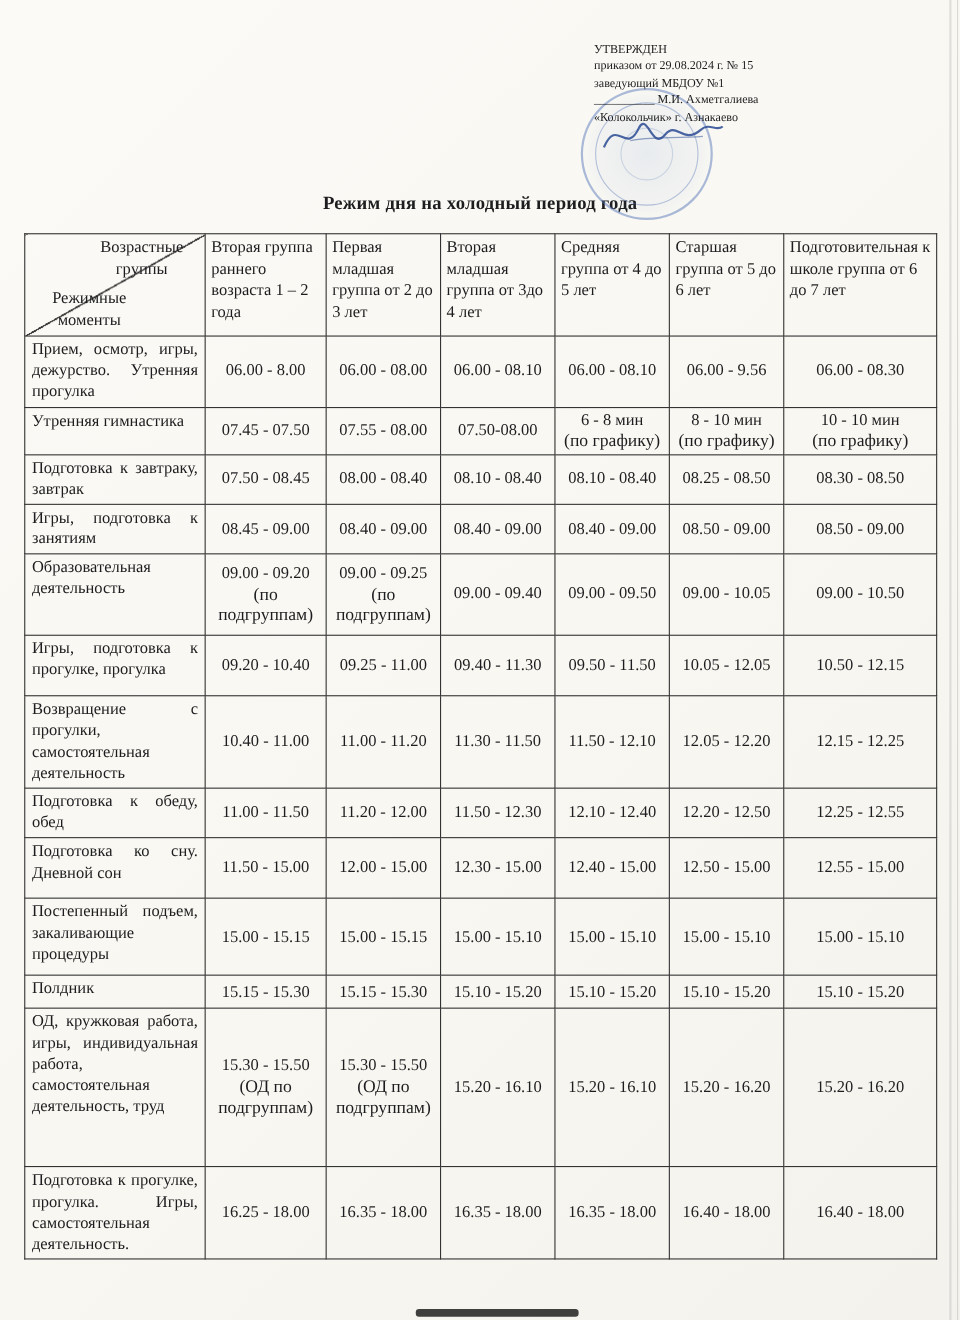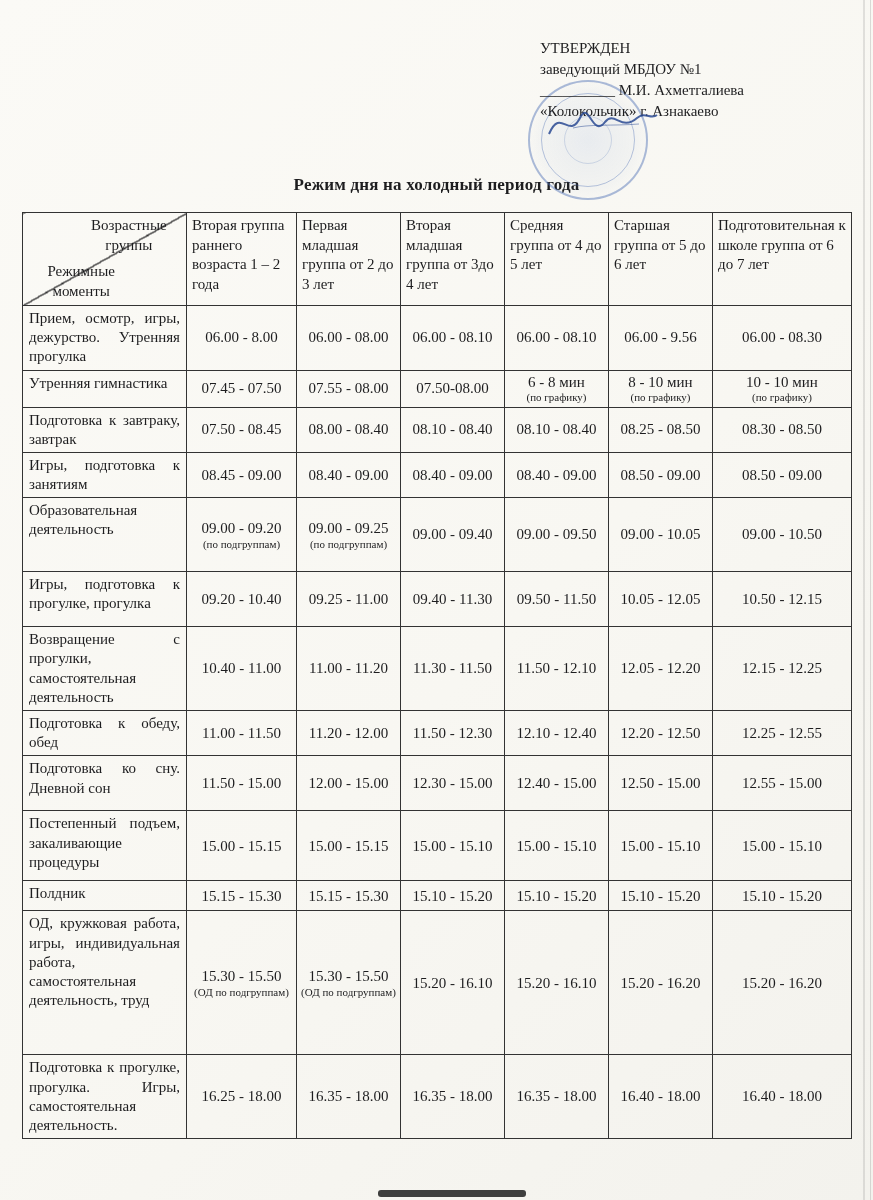--- a/index.html
+++ b/index.html
@@ -18,21 +18,21 @@
   .edge-right2 {
     position:absolute; top:0; right:2px; width:1px; height:100%;
     background:rgba(110,110,110,.22);
   }
   .bottom-mark {
     position:absolute; left:378px; bottom:3px; width:148px; height:7px;
     background:#1e1e1e; border-radius:3px; opacity:.85;
   }
   .approval {
     position:absolute; left:540px; top:38px;
-    font-size:15px; line-height:1.4; z-index:3;
+    font-size:11px; line-height:1.4; z-index:3;
   }
   .approval .line { white-space:nowrap; }
   .stamp {
     position:absolute; left:528px; top:80px; width:120px; height:120px;
     border-radius:50%;
     border:2px solid rgba(74,108,179,.45);
     background:radial-gradient(circle at 50% 50%, rgba(90,130,200,.10) 0%, rgba(90,130,200,.04) 60%, transparent 75%);
     z-index:1;
   }
   .stamp::before {
@@ -72,38 +72,39 @@
   .corner-bottom {
     position:absolute; bottom:4px; left:6px; width:64%;
     text-align:center; line-height:1.3;
   }
   .row-label {
     text-align:justify; vertical-align:top;
     padding:3px 6px; line-height:1.28; overflow-wrap:break-word;
   }
   .time-cell { vertical-align:middle; text-align:center; padding:2px 2px; }
   .time-main { line-height:1.25; }
-  .time-note { font-size:11px; line-height:1.2; }
+  .time-note { font-size:16px; line-height:1.2; }
   tbody tr:nth-child(1){height:51px}  tbody tr:nth-child(2){height:35px}
   tbody tr:nth-child(3){height:35px}  tbody tr:nth-child(4){height:36px}
   tbody tr:nth-child(5){height:74px}  tbody tr:nth-child(6){height:55px}
   tbody tr:nth-child(7){height:69px}  tbody tr:nth-child(8){height:41px}
   tbody tr:nth-child(9){height:55px}  tbody tr:nth-child(10){height:70px}
   tbody tr:nth-child(11){height:30px} tbody tr:nth-child(12){height:144px}
   tbody tr:nth-child(13){height:40px} tbody tr:nth-child(14){height:96px}
 </style>
 </head>
 <body>
 
 <div class="edge-right"></div>
 <div class="edge-right2"></div>
 <div class="bottom-mark"></div>
 
 <div class="approval">
   <div class="line">УТВЕРЖДЕН</div>
+  <div class="line">приказом от 29.08.2024 г. № 15</div>
   <div class="line">заведующий МБДОУ №1</div>
   <div class="line">__________ М.И. Ахметгалиева</div>
   <div class="line">«Колокольчик» г. Азнакаево</div>
 </div>
 
 <div class="stamp"></div>
 
 <svg class="signature-svg" width="120" height="50" viewBox="0 0 120 50">
   <path d="M6 36 C 18 8, 26 44, 38 18 C 46 4, 50 40, 62 24 C 72 12, 78 34, 94 20 C 102 13, 108 22, 114 17" fill="none" stroke="#2a4a93" stroke-width="2" opacity="0.85"></path>
   <path d="M30 30 C 45 26, 70 28, 96 26" fill="none" stroke="#2a4a93" stroke-width="1" opacity="0.5"></path>

